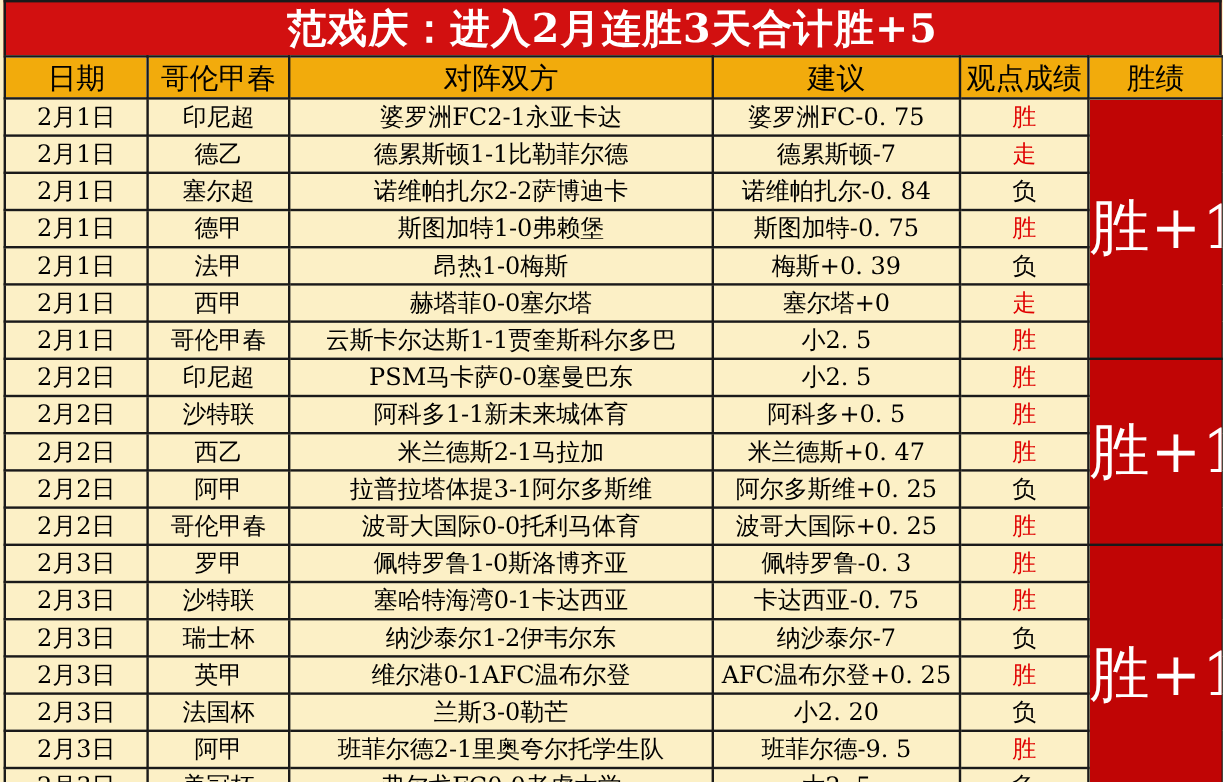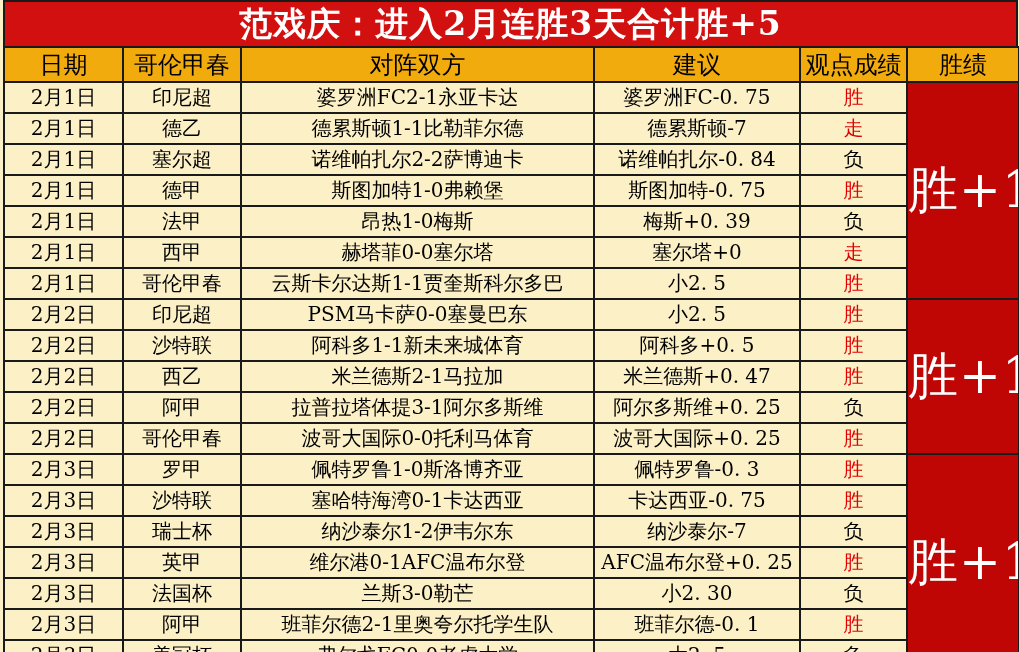--- a/index.html
+++ b/index.html
@@ -176,28 +176,28 @@
           <td>2月3日</td>
           <td>英甲</td>
           <td>维尔港0-1AFC温布尔登</td>
           <td>AFC温布尔登+0. 25</td>
           <td class="res-win">胜</td>
         </tr>
         <tr>
           <td>2月3日</td>
           <td>法国杯</td>
           <td>兰斯3-0勒芒</td>
-          <td>小2. 30</td>
+          <td>小2. 20</td>
           <td class="res-loss">负</td>
         </tr>
         <tr>
           <td>2月3日</td>
           <td>阿甲</td>
           <td>班菲尔德2-1里奥夸尔托学生队</td>
-          <td>班菲尔德-0. 1</td>
+          <td>班菲尔德-9. 5</td>
           <td class="res-win">胜</td>
         </tr>
         <tr>
           <td>2月3日</td>
           <td>美冠杯</td>
           <td>弗尔戈FC0-0老虎大学</td>
           <td>大2. 5</td>
           <td class="res-loss">负</td>
         </tr>
       </tbody>

